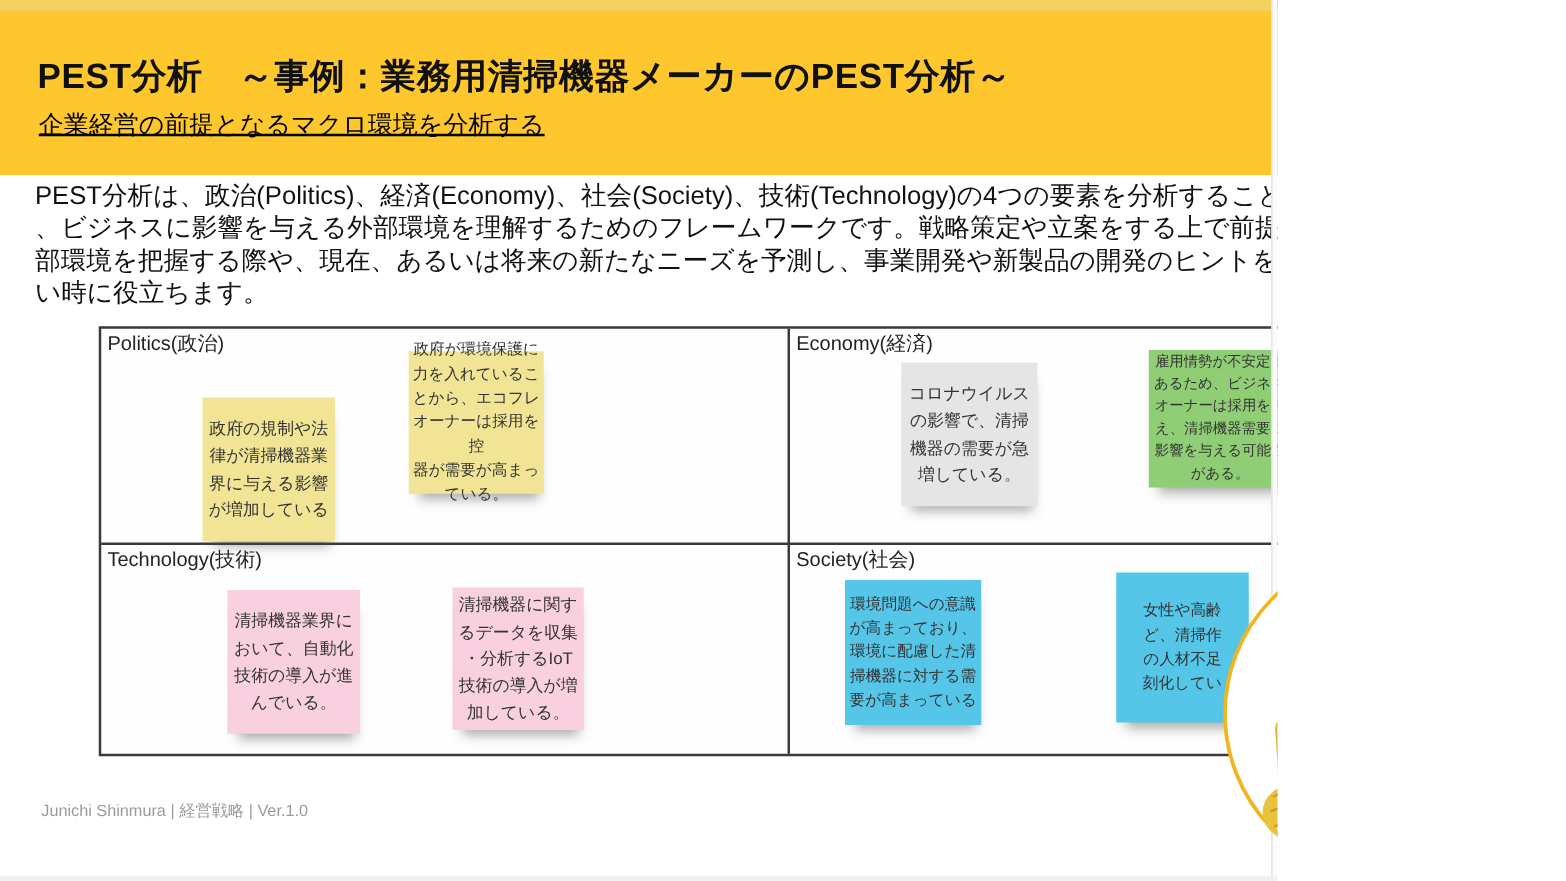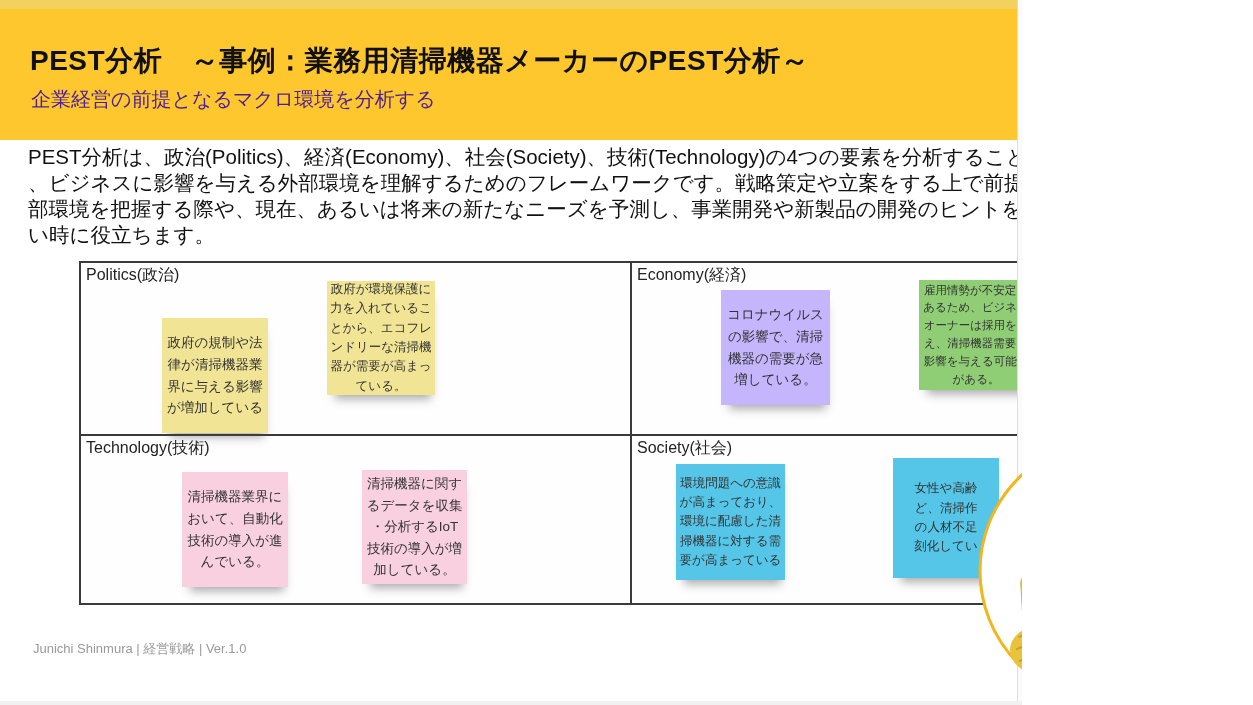--- a/index.html
+++ b/index.html
@@ -19,21 +19,21 @@
     position:absolute; left:0; top:0; width:100%; height:9px;
     background:#F2D express15F; background:#F2D15F;
   }
   .title {
     position:absolute; left:30px; top:42px;
     font-size:28px; font-weight:700; color:#101010; letter-spacing:0.5px;
     white-space:nowrap;
   }
   .subtitle {
     position:absolute; left:31px; top:86px;
-    font-size:20px; font-weight:400; color:#4c1d95; white-space:nowrap;
+    font-size:20px; font-weight:400; color:#000000; white-space:nowrap;text-decoration:underline;
   }
 
   
   .intro {
     position:absolute; left:28px; top:144px; width:1215px;
     font-size:20.5px; line-height:1.27; color:#111111;
     white-space:pre-line;
   }
 
   
@@ -122,28 +122,28 @@
 
     <section class="cell c0">
       <div class="qlabel">Politics(政治)</div>
       <div class="note n0" style="background: rgb(241, 229, 149);">政府の規制や法
 律が清掃機器業
 界に与える影響
 が増加している</div>
       <div class="note n1 sz8" style="background: rgb(241, 229, 149);">政府が環境保護に
 力を入れているこ
 とから、エコフレ
-ンドリーな清掃機
+オーナーは採用を控
 器が需要が高まっ
 ている。</div>
     </section>
 
     <section class="cell c1">
       <div class="qlabel">Economy(経済)</div>
-      <div class="note n0" style="background: #c4b5fd;">コロナウイルス
+      <div class="note n0" style="background: #e5e5e5;">コロナウイルス
 の影響で、清掃
 機器の需要が急
 増している。</div>
       <div class="note n1 sz9" style="background: rgb(144, 206, 118); margin-left: 16px;">雇用情勢が不安定で
 あるため、ビジネス
 オーナーは採用を控
 え、清掃機器需要に
 影響を与える可能性
 がある。</div>
     </section>

